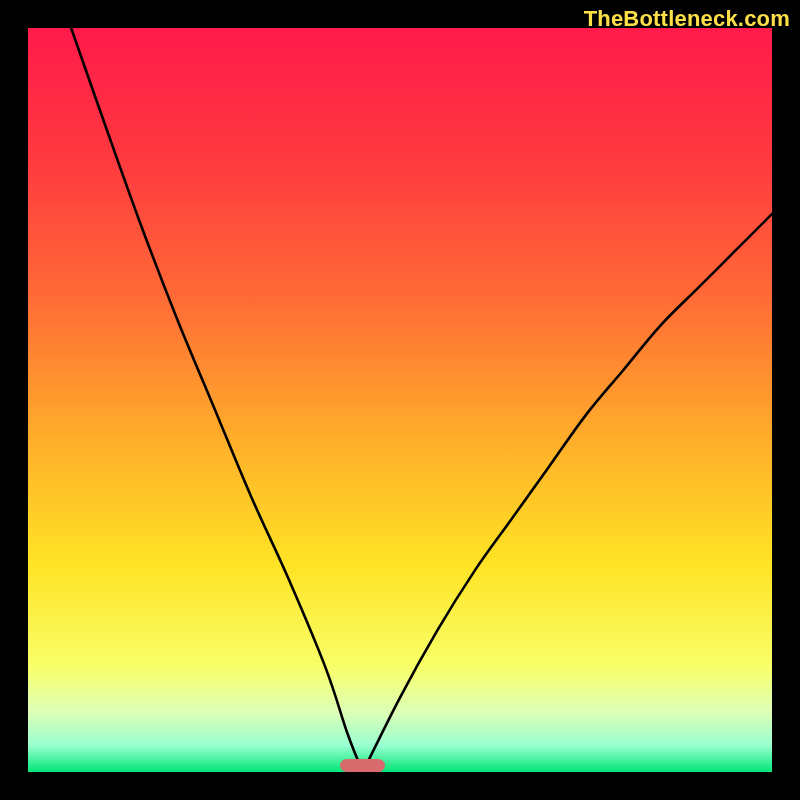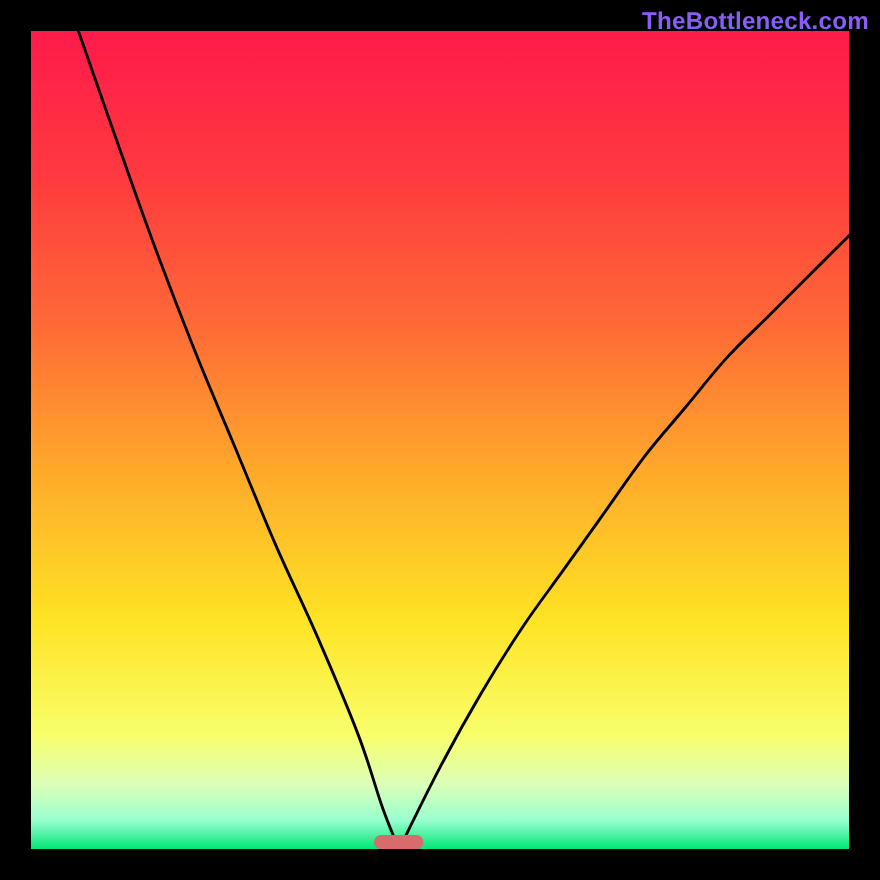--- a/index.html
+++ b/index.html
@@ -31,21 +31,21 @@
     position: absolute;
     left: 0;
     top: 0;
     width: 100%;
     height: 100%;
   }
   .watermark {
     position: absolute;
     top: 6px;
     right: 10px;
-    color: #8b5cf6;
+    color: #fde047;
     font-size: 22px;
     font-weight: 600;
     letter-spacing: 0.2px;
     user-select: none;
     text-align: right;
   }
   svg.curve {
     position: absolute;
     left: 0;
     top: 0;

